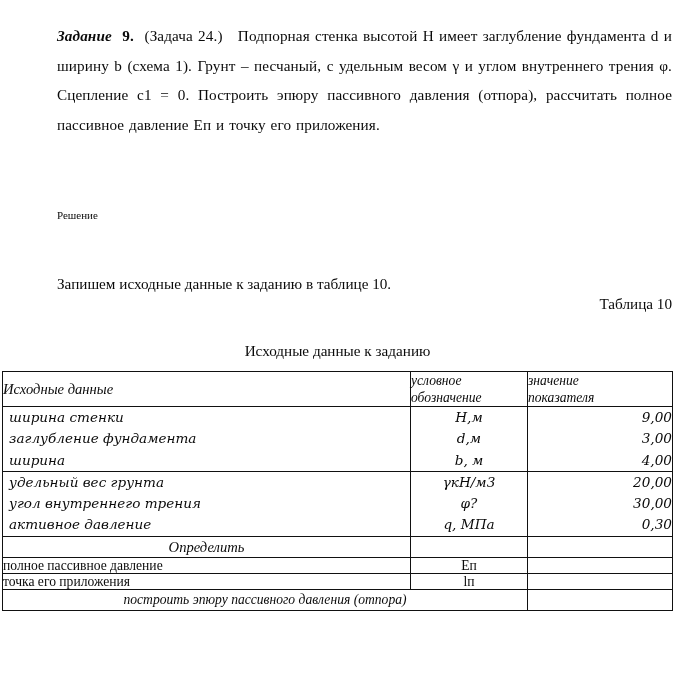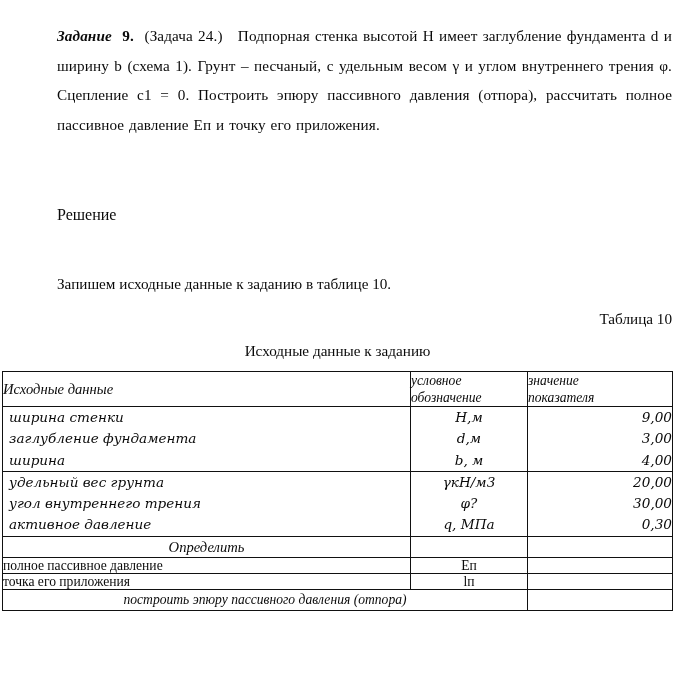--- a/index.html
+++ b/index.html
@@ -43,38 +43,38 @@
   .statement .task-num {
     font-weight: bold;
     font-style: normal;
   }
 
   
   .solution-heading {
     position: absolute;
     left: 57px;
     top: 205px;
-    font-size: 16px;
+    font-size: 11px;
     line-height: 20px;
   }
 
   
   .table-intro {
     position: absolute;
     left: 57px;
     top: 274px;
     font-size: 15.2px;
     line-height: 20px;
   }
 
   
   .table-number {
     position: absolute;
     right: 4px;
-    top: 309px;
+    top: 294px;
     font-size: 15.2px;
     line-height: 20px;
   }
 
   
   .table-caption {
     position: absolute;
     left: 0;
     right: 1px;
     top: 341px;

